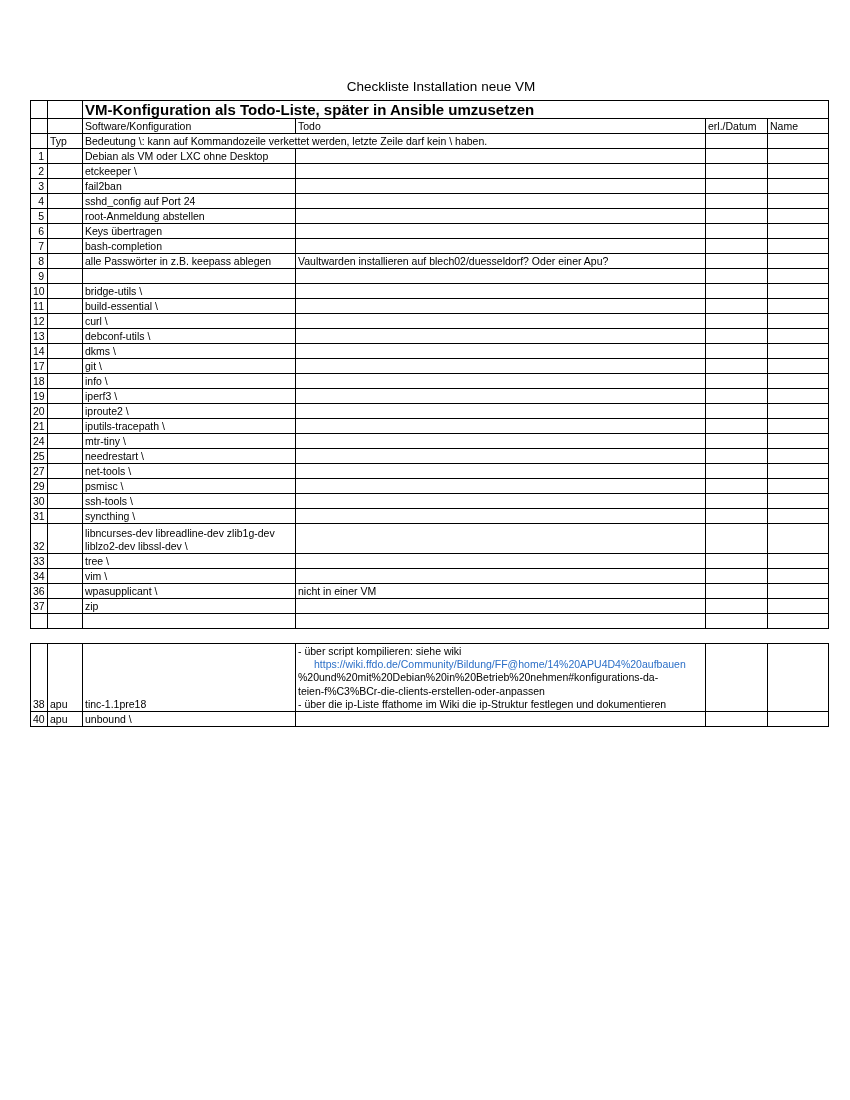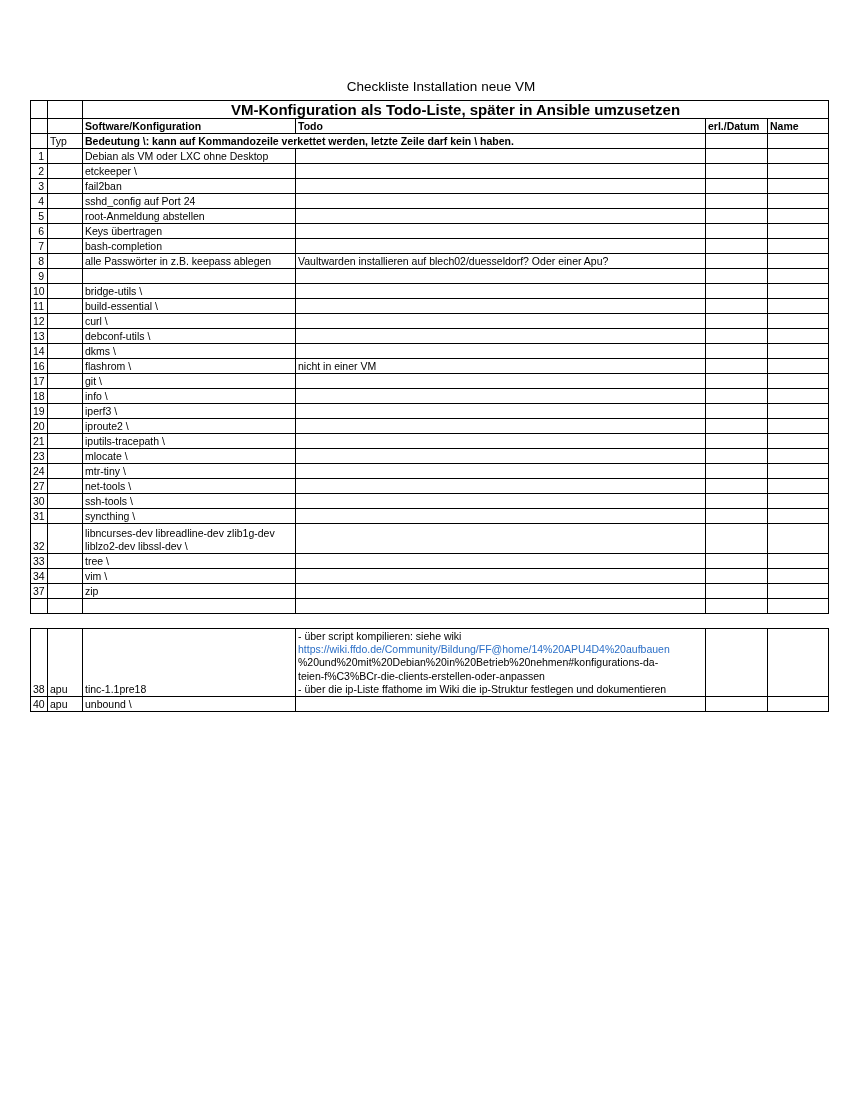--- a/index.html
+++ b/index.html
@@ -22,30 +22,30 @@
   td.cell {
     border:1px solid #000;
     padding:0 2px;
     font-size:10.5px;
     line-height:13.2px;
     vertical-align:bottom;
     overflow:hidden;
     white-space:pre-line;
   }
   td.main-head {
-    text-align:center; vertical-align:middle;
+    text-align:left; vertical-align:middle;
     font-weight:bold; font-size:15px; line-height:17px;
     white-space:normal;
   }
-  td.bold { font-weight:bold; }
+  td.bold { font-weight:normal; }
   td.num { text-align:right; padding-right:3px; }
   tr.gap-row { height:4px; }
   td.gap-cell { border:none; padding:0; height:4px; }
   .tline { white-space:nowrap; }
-  .link { color:var(--link-color,#2b6fc7); }
+  .link { color:var(--link-color,#2b6fc7);margin-left:16px; }
 </style>
 </head>
 <body>
 
 <div class="page">
   <div class="doc-title">Checkliste Installation neue VM</div>
 
   <table class="sheet">
     <colgroup>
       <col style="width:17px">
@@ -182,28 +182,20 @@
         </tr>
         <tr>
           <td class="cell num">14</td>
           <td class="cell typ"></td>
           <td class="cell software">dkms \</td>
           <td class="cell todo"></td>
           <td class="cell erl"></td>
           <td class="cell name"></td>
         </tr>
         <tr>
-          <td class="cell num">16</td>
-          <td class="cell typ"></td>
-          <td class="cell software">flashrom \</td>
-          <td class="cell todo">nicht in einer VM</td>
-          <td class="cell erl"></td>
-          <td class="cell name"></td>
-        </tr>
-        <tr>
           <td class="cell num">17</td>
           <td class="cell typ"></td>
           <td class="cell software">git \</td>
           <td class="cell todo"></td>
           <td class="cell erl"></td>
           <td class="cell name"></td>
         </tr>
         <tr>
           <td class="cell num">18</td>
           <td class="cell typ"></td>
@@ -230,39 +222,47 @@
         </tr>
         <tr>
           <td class="cell num">21</td>
           <td class="cell typ"></td>
           <td class="cell software">iputils-tracepath \</td>
           <td class="cell todo"></td>
           <td class="cell erl"></td>
           <td class="cell name"></td>
         </tr>
         <tr>
-          <td class="cell num">23</td>
-          <td class="cell typ"></td>
-          <td class="cell software">mlocate \</td>
-          <td class="cell todo"></td>
-          <td class="cell erl"></td>
-          <td class="cell name"></td>
-        </tr>
-        <tr>
           <td class="cell num">24</td>
           <td class="cell typ"></td>
           <td class="cell software">mtr-tiny \</td>
           <td class="cell todo"></td>
           <td class="cell erl"></td>
           <td class="cell name"></td>
         </tr>
         <tr>
+          <td class="cell num">25</td>
+          <td class="cell typ"></td>
+          <td class="cell software">needrestart \</td>
+          <td class="cell todo"></td>
+          <td class="cell erl"></td>
+          <td class="cell name"></td>
+        </tr>
+        <tr>
           <td class="cell num">27</td>
           <td class="cell typ"></td>
           <td class="cell software">net-tools \</td>
+          <td class="cell todo"></td>
+          <td class="cell erl"></td>
+          <td class="cell name"></td>
+        </tr>
+        <tr>
+          <td class="cell num">29</td>
+          <td class="cell typ"></td>
+          <td class="cell software">psmisc \</td>
           <td class="cell todo"></td>
           <td class="cell erl"></td>
           <td class="cell name"></td>
         </tr>
         <tr>
           <td class="cell num">30</td>
           <td class="cell typ"></td>
           <td class="cell software">ssh-tools \</td>
           <td class="cell todo"></td>
           <td class="cell erl"></td>
@@ -291,20 +291,28 @@
           <td class="cell software">tree \</td>
           <td class="cell todo"></td>
           <td class="cell erl"></td>
           <td class="cell name"></td>
         </tr>
         <tr>
           <td class="cell num">34</td>
           <td class="cell typ"></td>
           <td class="cell software">vim \</td>
           <td class="cell todo"></td>
+          <td class="cell erl"></td>
+          <td class="cell name"></td>
+        </tr>
+        <tr>
+          <td class="cell num">36</td>
+          <td class="cell typ"></td>
+          <td class="cell software">wpasupplicant \</td>
+          <td class="cell todo">nicht in einer VM</td>
           <td class="cell erl"></td>
           <td class="cell name"></td>
         </tr>
         <tr>
           <td class="cell num">37</td>
           <td class="cell typ"></td>
           <td class="cell software">zip</td>
           <td class="cell todo"></td>
           <td class="cell erl"></td>
           <td class="cell name"></td>

